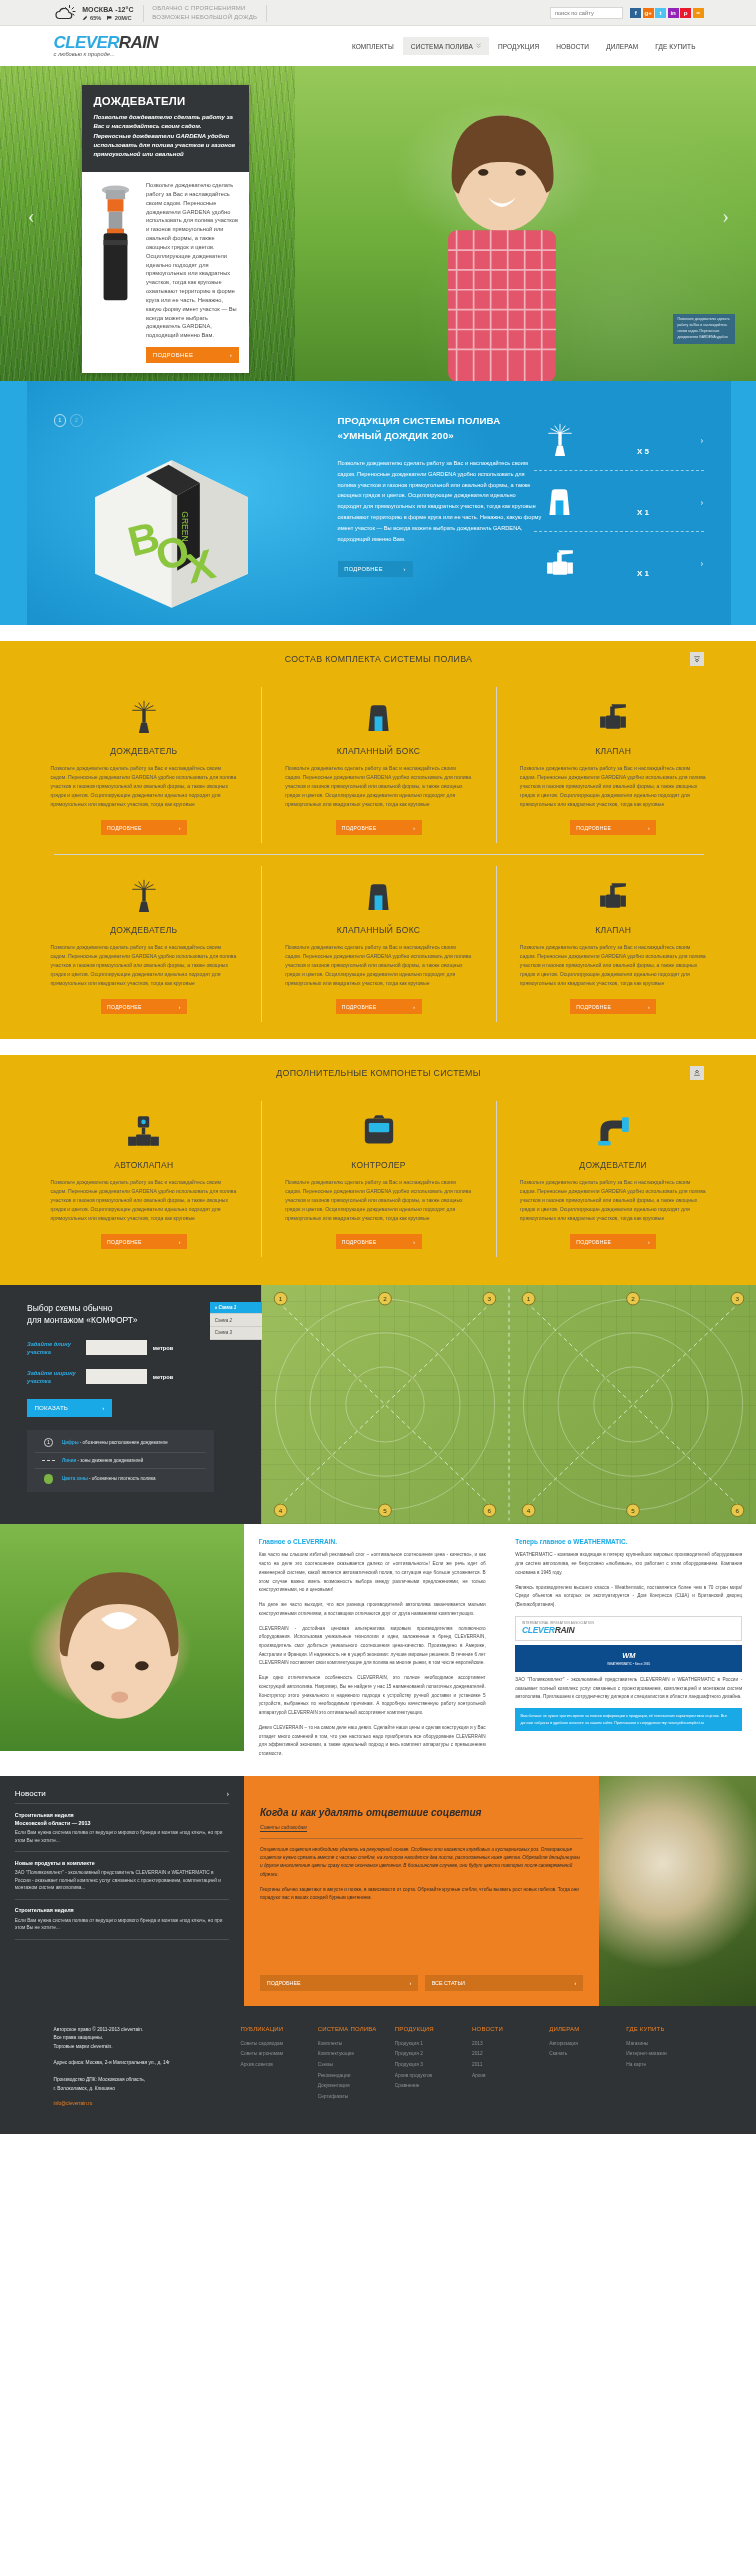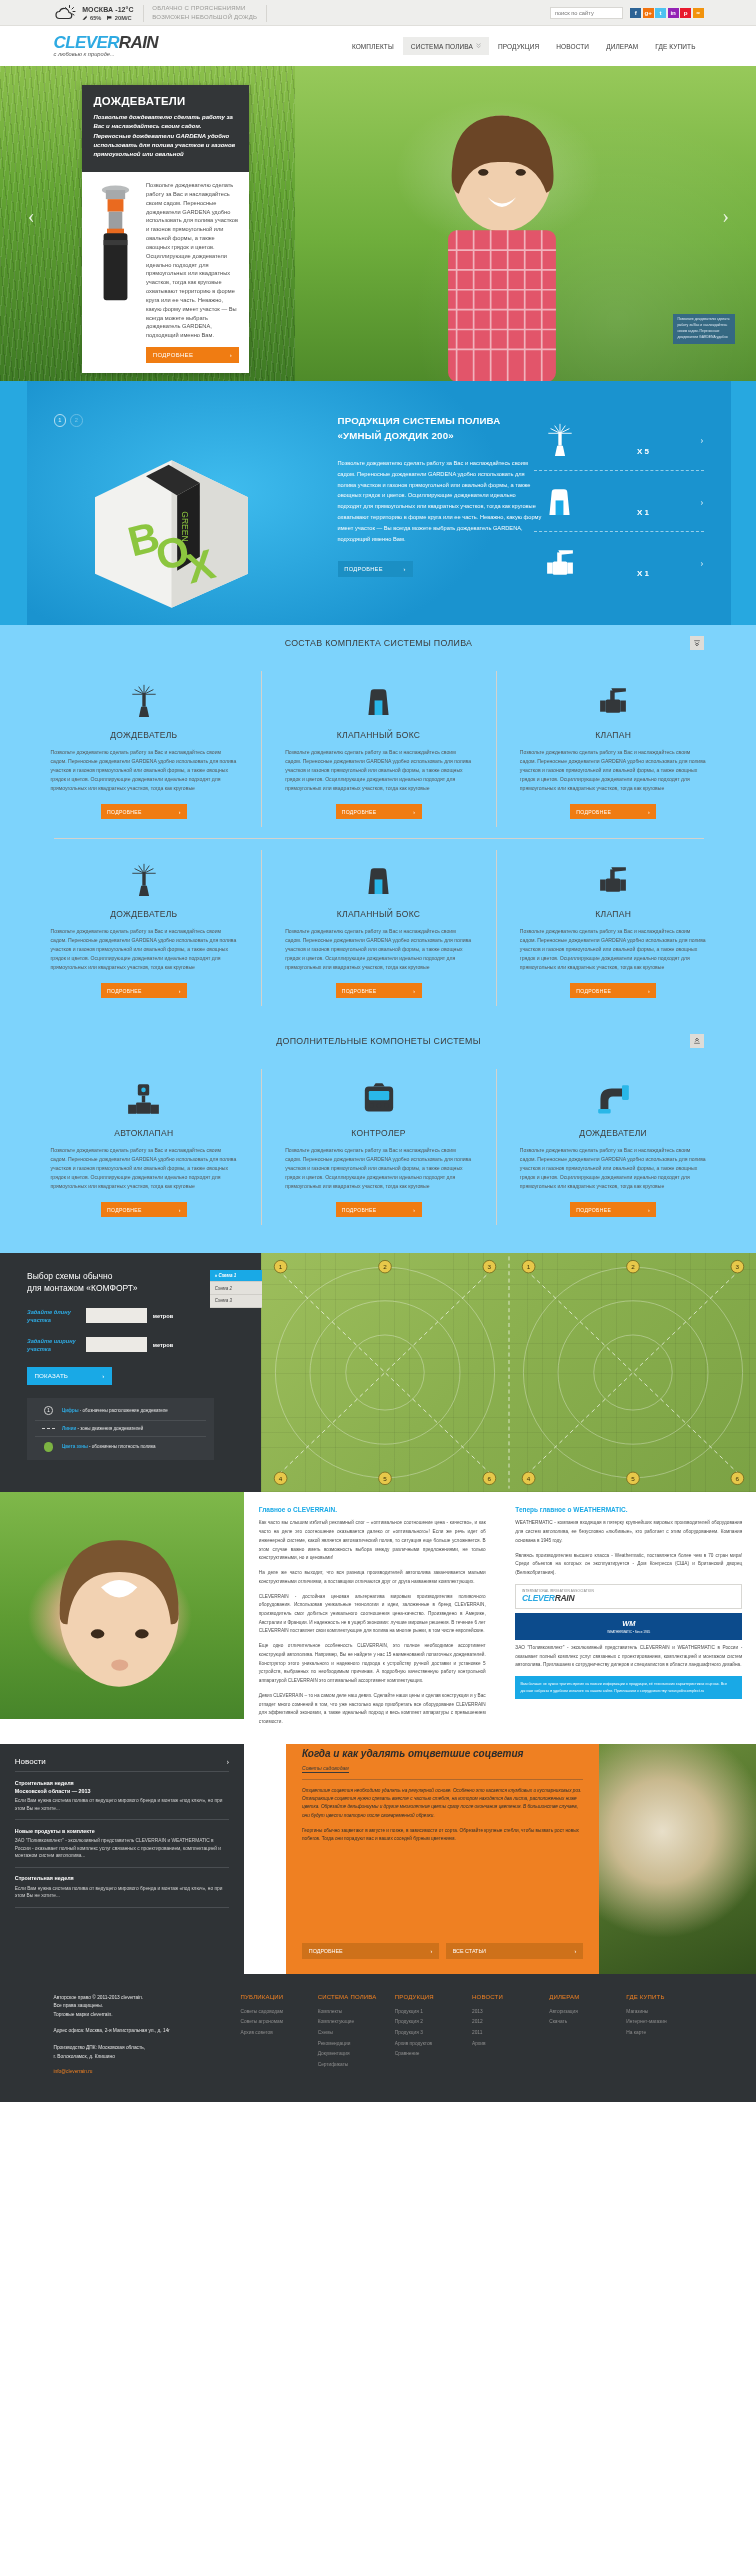--- a/index.html
+++ b/index.html
@@ -110,21 +110,21 @@
     padding: 5.1px 6.8px; margin-top: 16px; cursor: pointer;
   }
   .kit-items { position: absolute; right: 27px; top: 28px; width: 170px; }
   .kit-item { display: flex; align-items: center; height: 61px; color: #fff; }
   .kit-item + .kit-item { border-top: 0.6px dashed rgba(255,255,255,.55); }
   .kit-ic { width: 52px; display: flex; justify-content: center; flex: none; }
   .kit-qty { font-size: 8px; font-weight: bold; flex: 1; text-align: center; margin-top: 23px; }
   .kit-go { font-size: 9.7px; opacity: .8; font-family: "Liberation Serif", serif; cursor: pointer; }
 
   
-  .sect { background: #7dd3fc; padding: 0 0 5.7px; }
+  .sect { background: #eab308; padding: 0 0 5.7px; margin-top: 16px; }
   .sect-head { width: 704px; margin: 0 auto; height: 35px; display: flex; align-items: center;
                justify-content: center; position: relative; }
   .sect-head h3 { font-size: 8.8px; color: #3c3c3c; letter-spacing: 0.3px; font-weight: normal; }
   .sect-toggle { position: absolute; right: 27px; width: 14px; height: 14px; background: #dedcd7;
                  display: flex; align-items: center; justify-content: center; cursor: pointer; }
 
   
   .cards { width: 704px; margin: 0 auto; display: flex; }
   .card { flex: 1; padding: 14.8px 24px 19.3px; position: relative; }
   .card + .card::before { content:""; position: absolute; left: 0; top: 11.4px; bottom: 11.4px; width: 0.6px; background: #d4d2cd; }
@@ -186,21 +186,21 @@
   
   .bottom { display: flex; height: 230px; }
   .news { width: 244px; background: #2f3336; padding: 12.5px 14.8px; flex: none; }
   .news-head { display: flex; align-items: center; justify-content: space-between;
                border-bottom: 0.6px solid #4a4e52; padding-bottom: 5.7px; }
   .news-head h4 { color: #fff; font-size: 8px; font-weight: normal; }
   .news-head .go { color: #fff; font-size: 8px; font-family: "Liberation Serif", serif; cursor: pointer; }
   .news-item { padding: 7.4px 0; border-bottom: 0.6px solid #4a4e52; }
   .news-item .t { color: #fff; font-size: 5.4px; font-weight: bold; line-height: 1.45; }
   .news-item .d { color: #d0d0d0; font-size: 4.8px; line-height: 1.55; margin-top: 1.7px; }
-  .tips { flex: 1; background: #ef8022; padding: 4px 16px; position: relative; margin-left: 42px; }
+  .tips { flex: 1; background: #ef8022; padding: 31px 16px; position: relative; }
   .tips h3 { font-size: 10px; font-style: italic; font-weight: bold; color: #2c2c2c; line-height: 1.25; }
   .tips .sub { font-size: 5.1px; font-style: italic; color: #3a3a3a; margin-top: 4px;
                border-bottom: 0.6px solid #3a3a3a; display: inline-block; padding-bottom: 1.1px; }
   .tips-rule { height: 0.6px; background: rgba(60,60,60,.35); margin: 5.7px 0 7.4px; }
   .tips p { font-size: 4.7px; line-height: 1.8; color: #2d2d2d; margin-bottom: 6.2px; }
   .tips p.it { font-style: italic; }
   .tips-btns { display: flex; gap: 6.8px; position: absolute; left: 16px; right: 16px; bottom: 14.8px; }
   .btn-dim { flex: 1; display: flex; align-items: center; justify-content: space-between;
              background: rgba(200,110,25,.85); color: #fff; font-size: 5.4px; padding: 5.1px 6.8px; cursor: pointer; }
   .tips-photo { width: 158px; flex: none;

